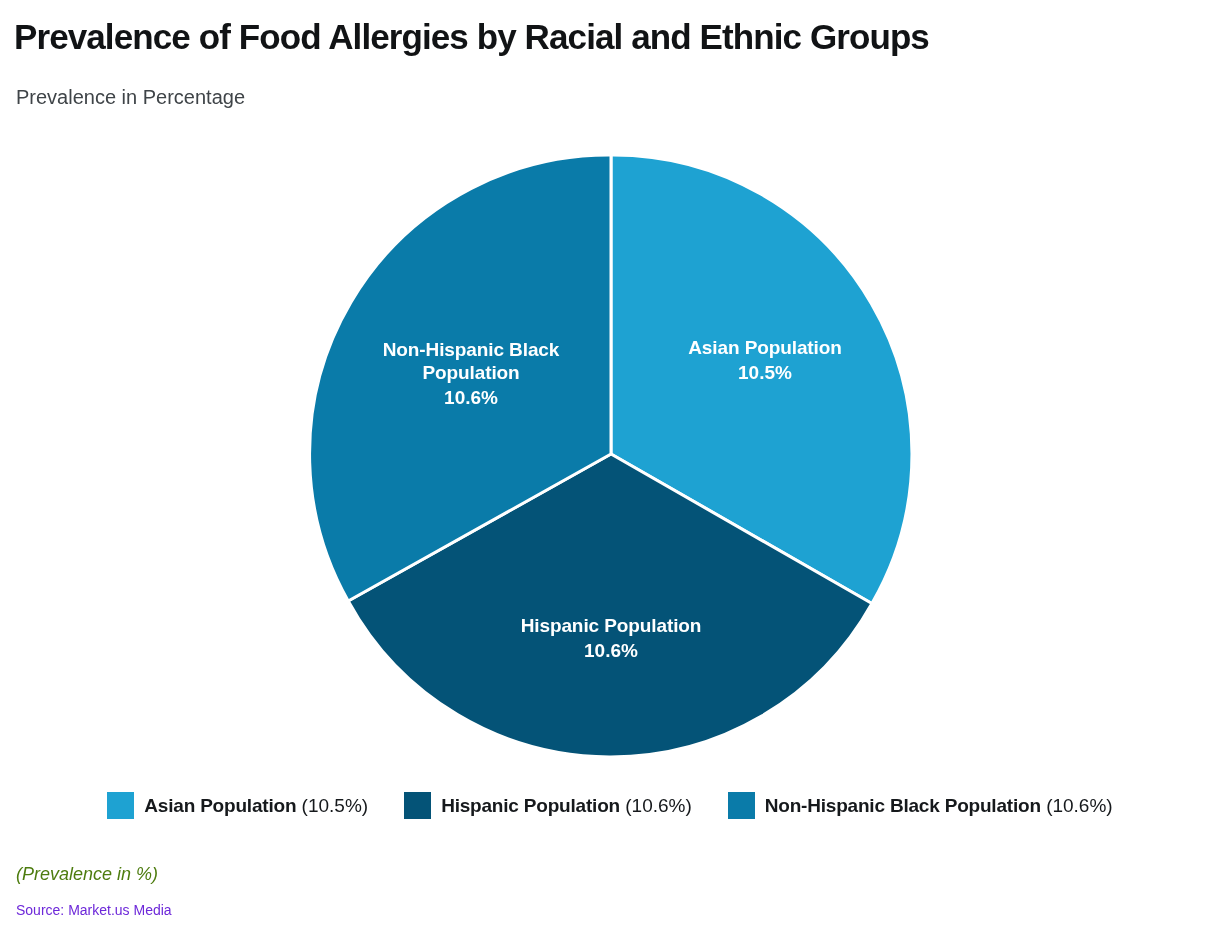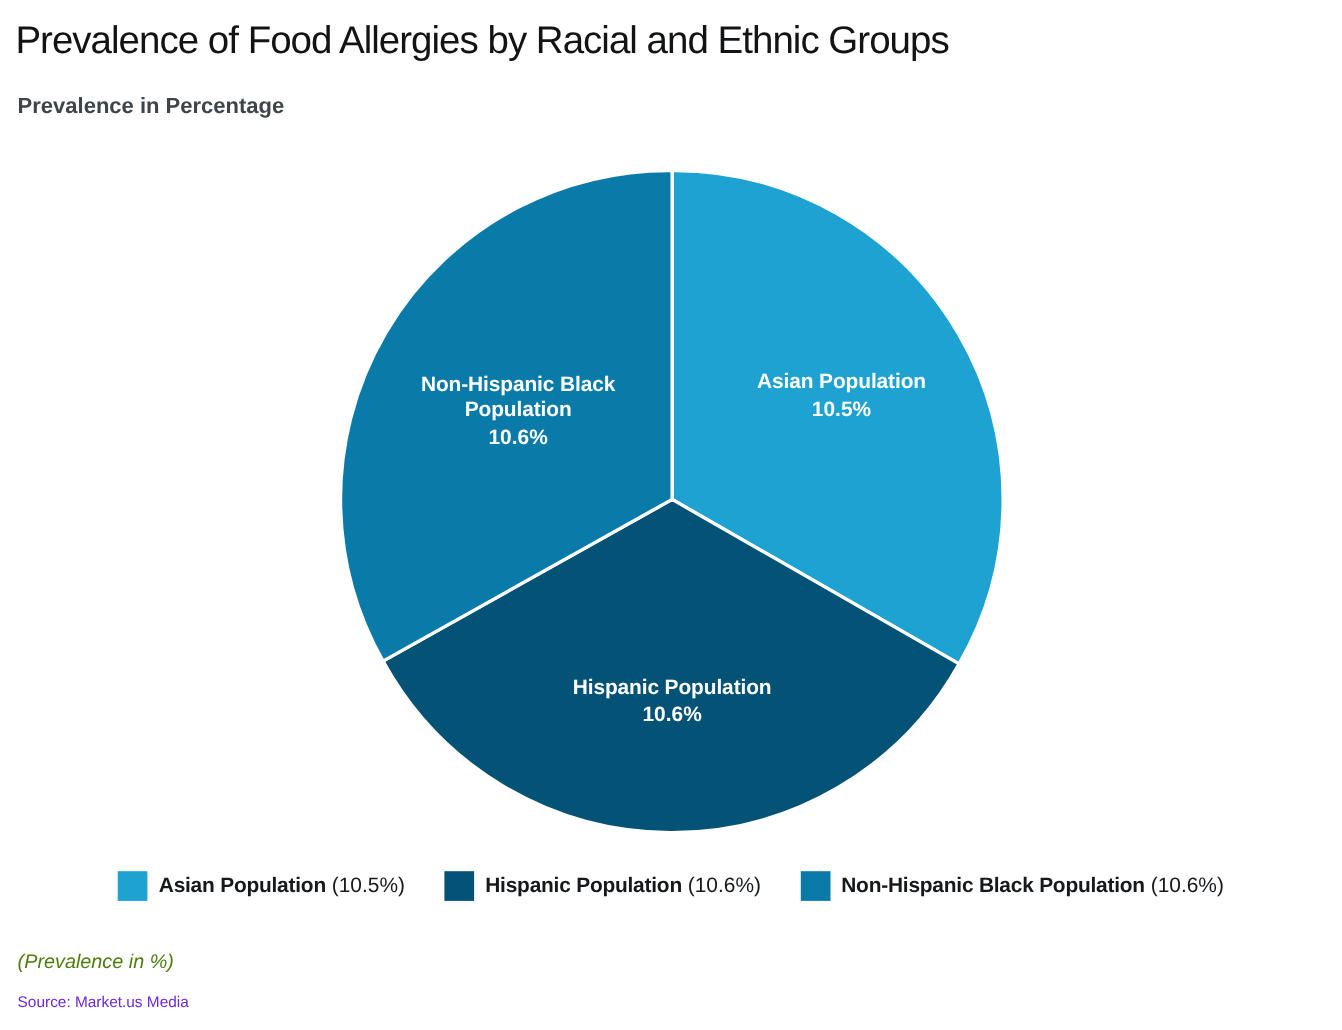--- a/index.html
+++ b/index.html
@@ -17,32 +17,32 @@
     overflow: hidden;
   }
 
   
   #chart-title {
     position: absolute;
     left: 14px;
     top: 16px;
     width: 1190px;
     font-size: 35px;
-    font-weight: 400;
+    font-weight: 700;
     letter-spacing: -0.9px;
     color: #111315;
     line-height: 42px;
     white-space: nowrap;
   }
   #chart-subtitle {
     position: absolute;
     left: 16px;
     top: 84px;
     font-size: 20px;
-    font-weight: 700;
+    font-weight: 400;
     color: #3f4448;
     line-height: 26px;
   }
 
   
   #pie-wrap {
     position: absolute;
     left: 0;
     top: 0;
     width: 1220px;

